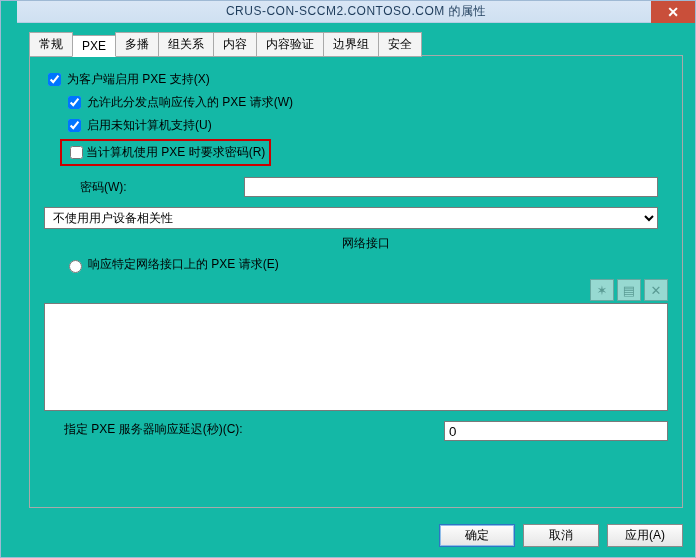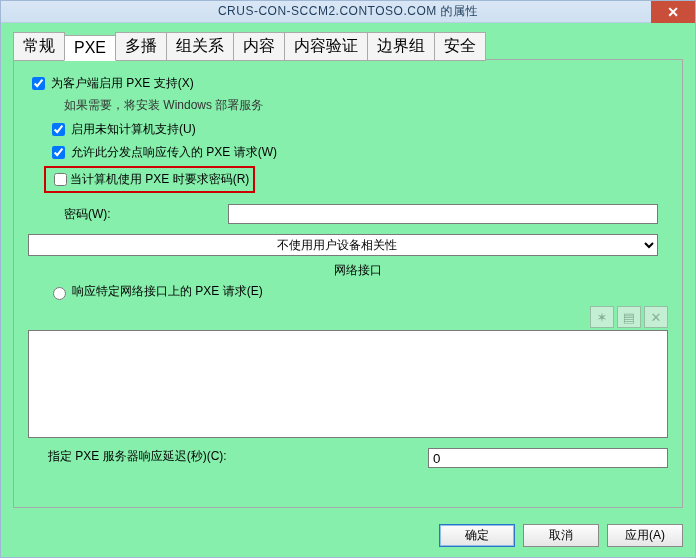--- a/index.html
+++ b/index.html
@@ -9,23 +9,24 @@
     font-size: 12px;
     background: #fff;
     width: 696px;
     height: 558px;
     overflow: hidden;
   }
   .window {
     width: 696px;
     height: 558px;
     border: 1px solid #9fb9d4;
-    background: #86efac;
+    background: #14b8a6;
     display: flex;
     flex-direction: column;
+    padding-left: 16px;
   }
   .titlebar {
     height: 22px;
     background: linear-gradient(#d9e6f5, #cfe0f1);
     display: flex;
     align-items: center;
     justify-content: center;
     position: relative;
     border-bottom: 1px solid #b7cde4;
   }
@@ -59,21 +60,21 @@
     display: flex;
     align-items: flex-end;
     margin-bottom: -1px;
   }
   .tab {
     padding: 3px 9px;
     border: 1px solid #a9a9a9;
     border-bottom: 1px solid #a9a9a9;
     background: #f4f4f4;
     margin-right: -1px;
-    font-size: 16px;
+    font-size: 12px;
     cursor: pointer;
     position: relative;
     top: 1px;
   }
   .tab.active {
     background: #fff;
     border-bottom: 1px solid #fff;
     z-index: 2;
   }
   .tab-body {
@@ -109,21 +110,21 @@
   .form-row input[type=password],
   .form-row input[type=number] {
     flex: 1;
     height: 20px;
     border: 1px solid #7a7a7a;
     background: #fff;
     padding: 1px 4px;
     font-family: inherit;
     font-size: 12px;
   }
-  .form-row select { height: 22px; text-align: center; }
+  .form-row select { height: 22px; }
   .spacer-right { margin-right: 10px; }
   .group-label { margin: 6px 0 4px 20px; text-align: center; }
   .toolbar {
     display: flex;
     justify-content: flex-end;
     gap: 3px;
     margin: 6px 0 2px 0;
   }
   .tool-btn {
     width: 24px;
@@ -201,30 +202,29 @@
       <div class="tab">边界组</div>
       <div class="tab">安全</div>
     </div>
 
     <div class="tab-body">
 
       <div class="chk-row">
         <input type="checkbox" checked="" style="">
         <span>为客户端启用 PXE 支持(X)</span>
       </div>
-      <div class="hint">如果需要，将安装 Windows 部署服务</div>
+
+      <div class="chk-row indent1">
+        <input type="checkbox" checked="" style="">
+        <span>允许此分发点响应传入的 PXE 请求(W)</span>
+      </div>
 
       <div class="chk-row indent1">
         <input type="checkbox" checked="" style="">
         <span>启用未知计算机支持(U)</span>
-      </div>
-
-      <div class="chk-row indent1">
-        <input type="checkbox" checked="" style="">
-        <span>允许此分发点响应传入的 PXE 请求(W)</span>
       </div>
 
       <div class="highlight-box">
         <input type="checkbox" style="">
         <span>当计算机使用 PXE 时要求密码(R)</span>
       </div>
 
       <div class="form-row">
         <label class="lab">密码(W):</label>
         <input type="password" class="spacer-right" value="" style="">

